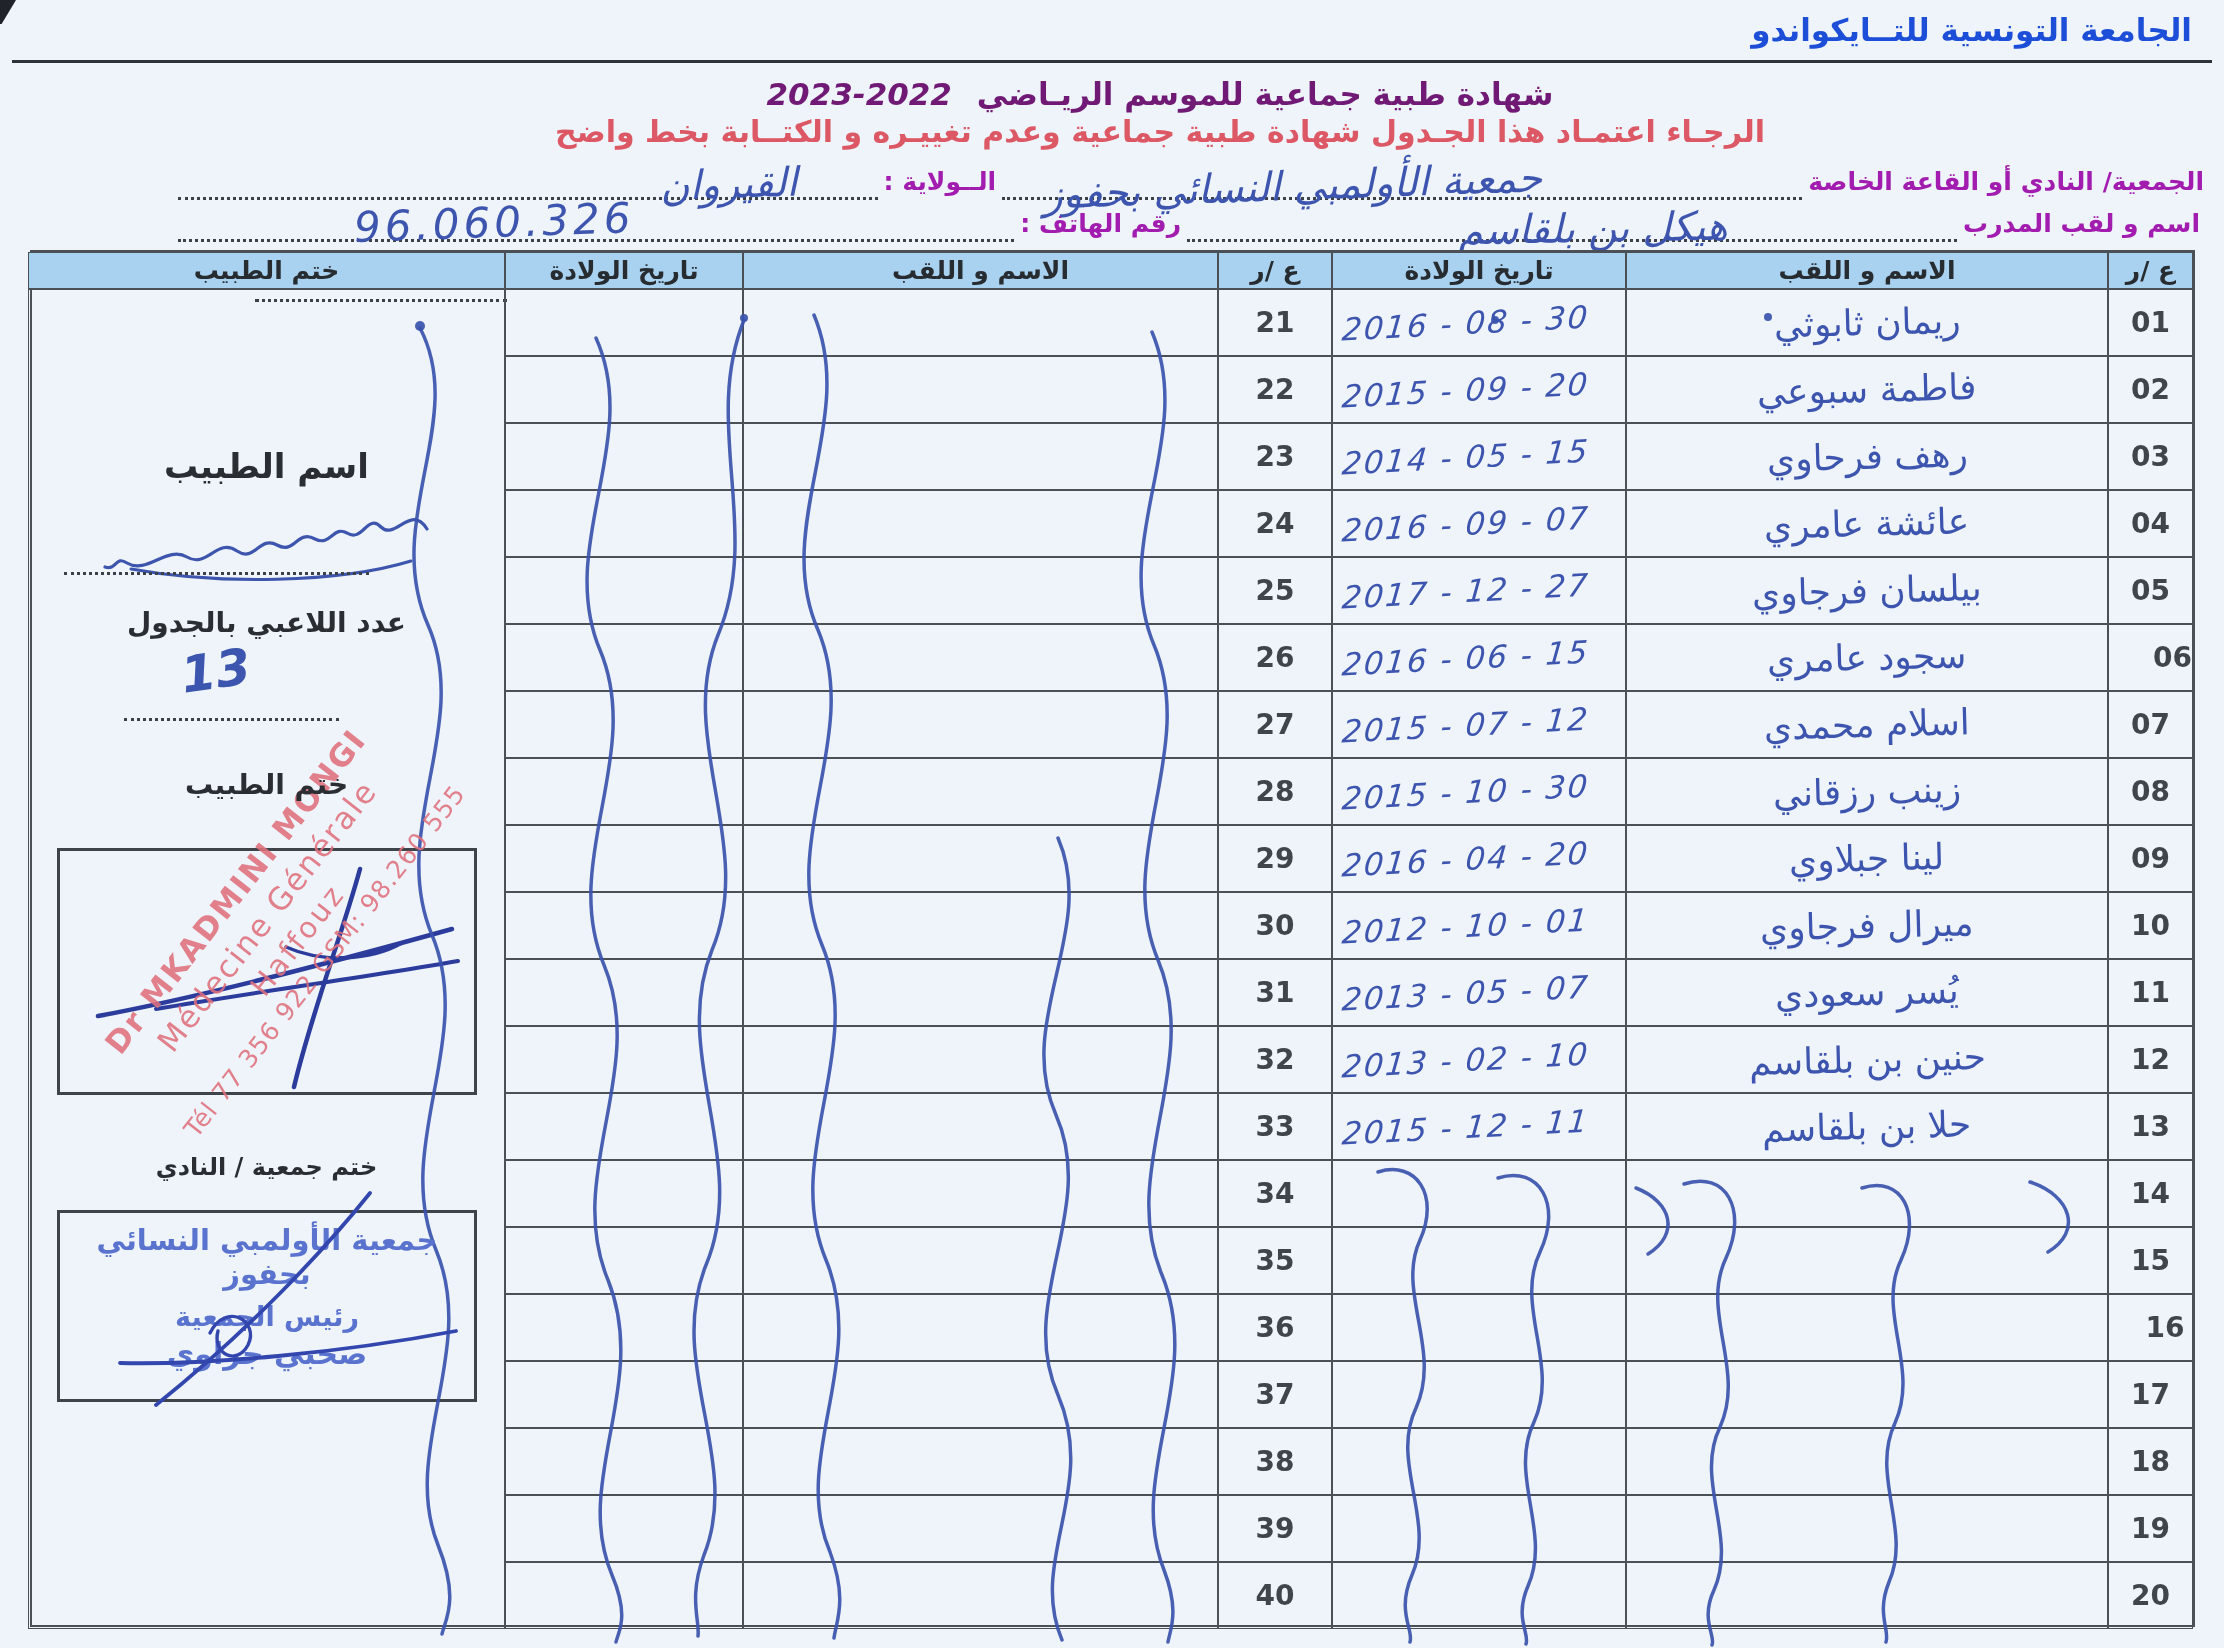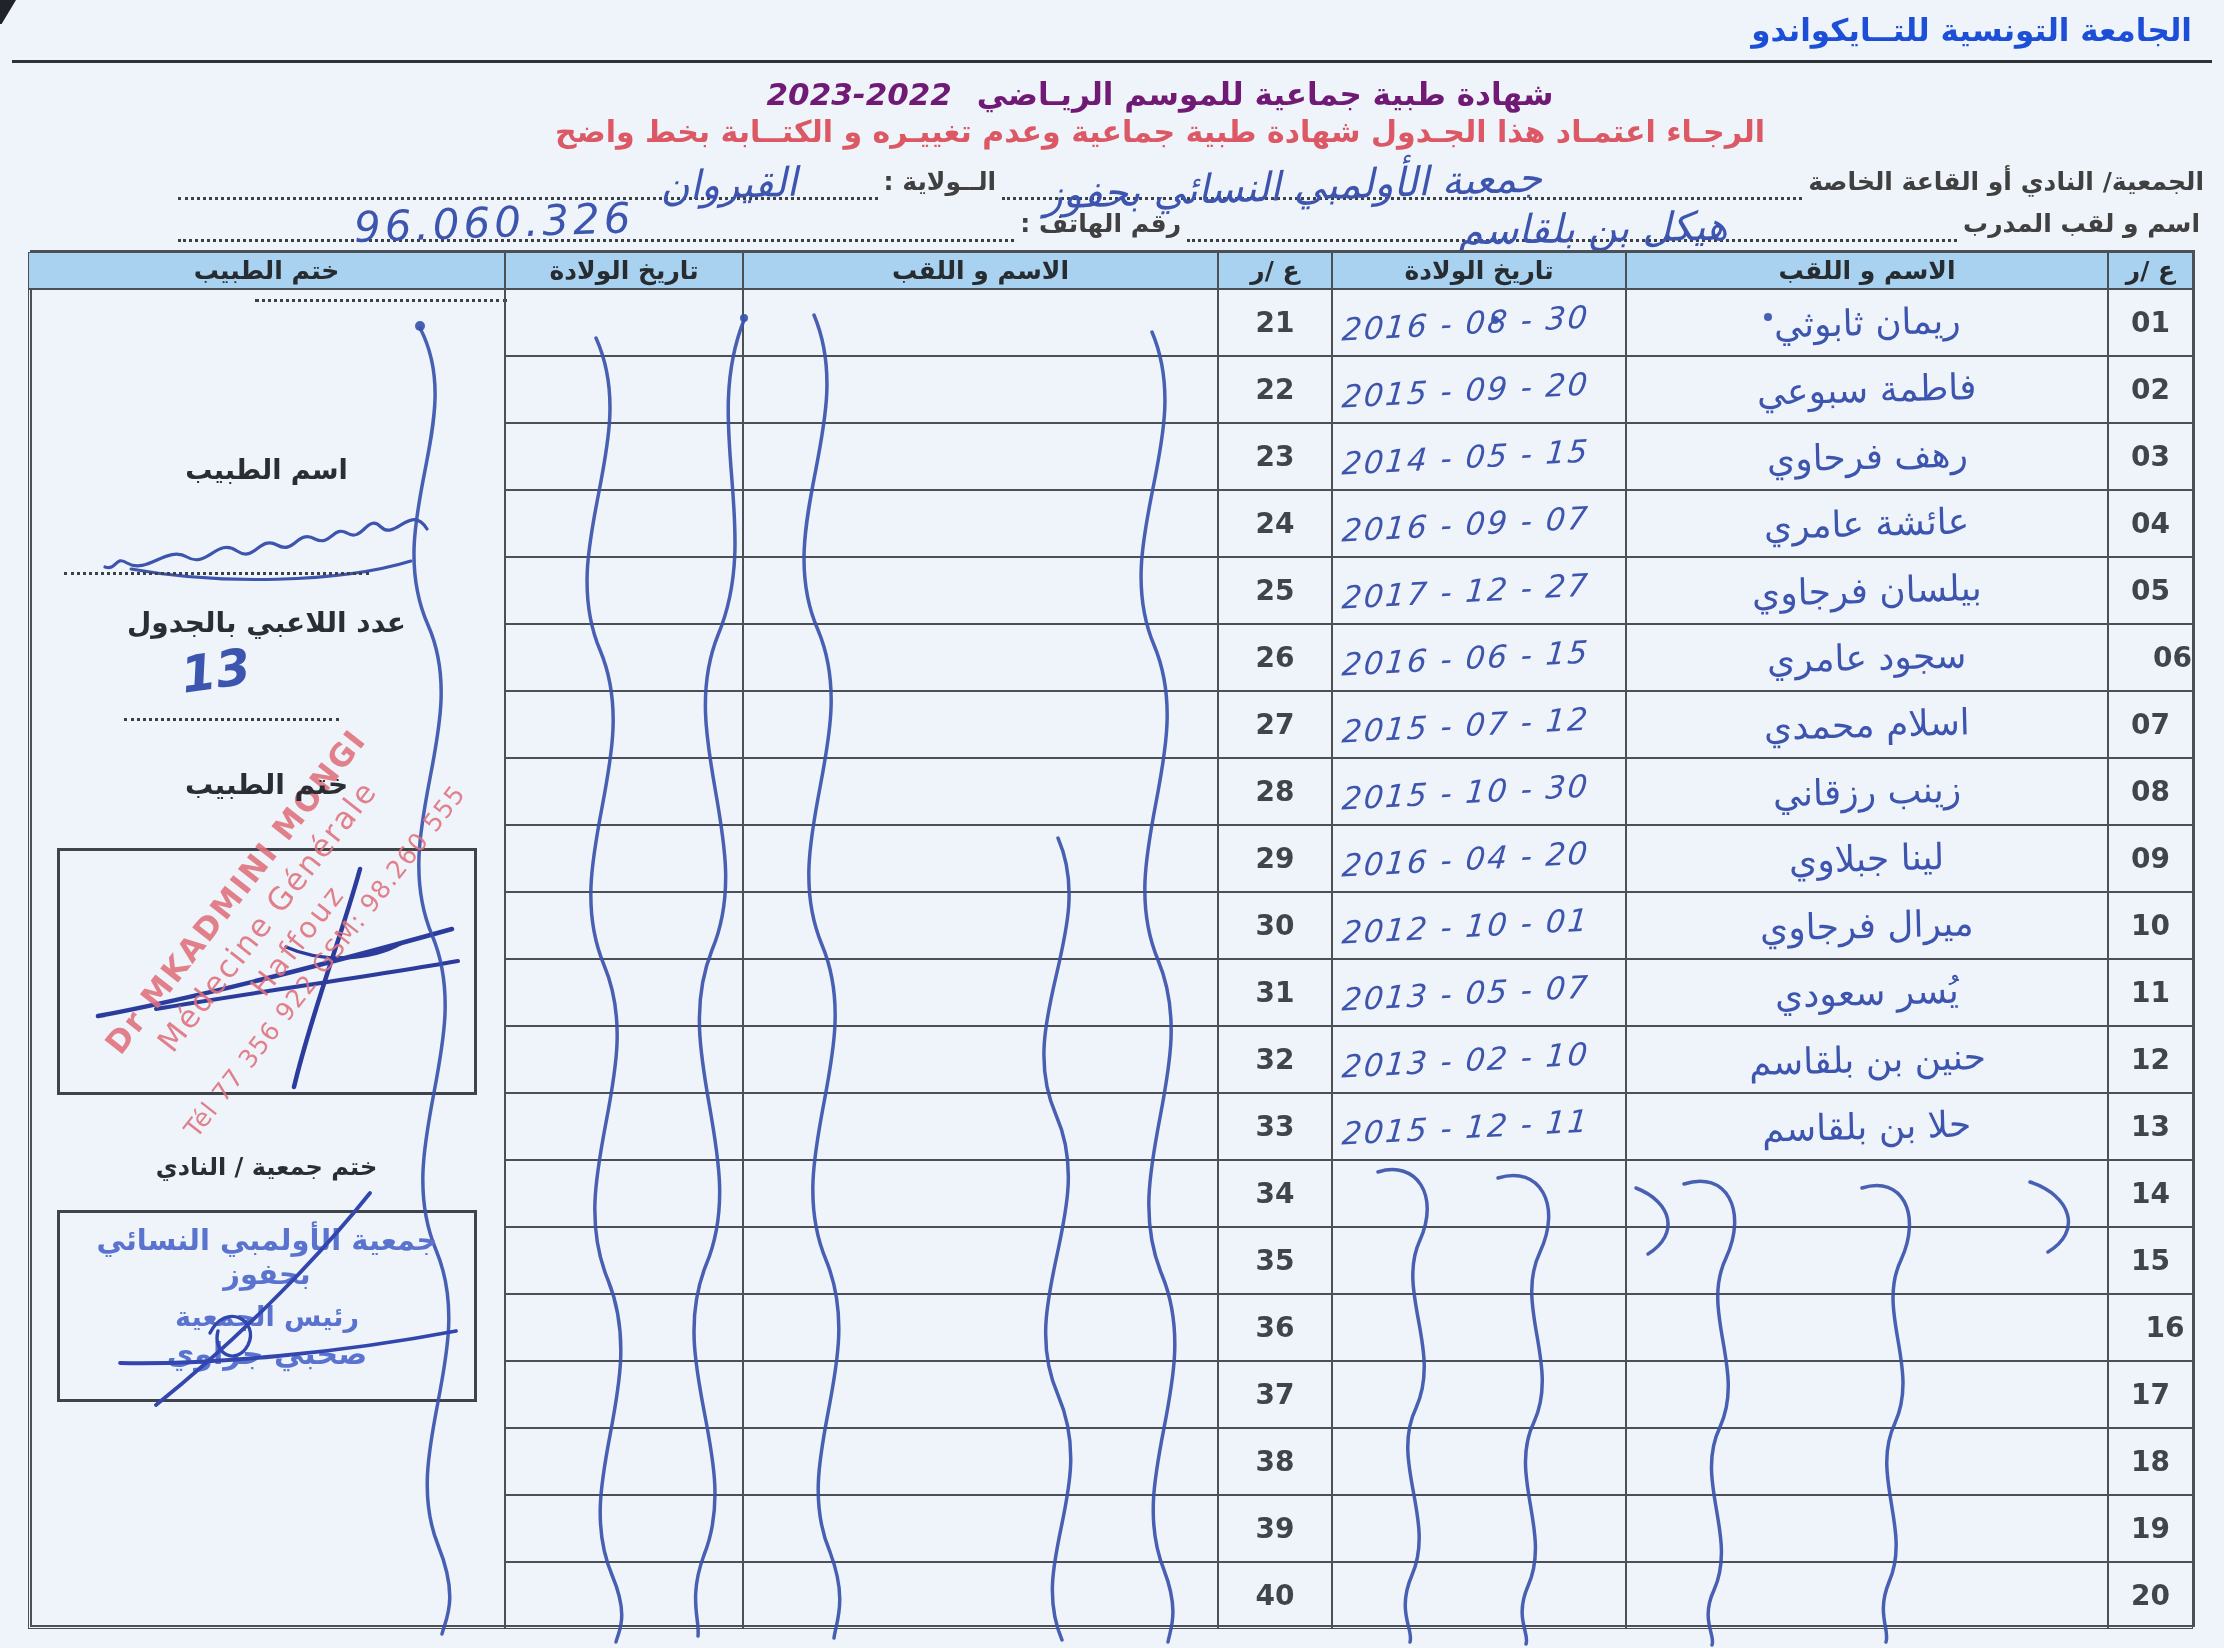--- a/index.html
+++ b/index.html
@@ -15,21 +15,21 @@
   .org-title{position:absolute;top:12px;right:32px;font-size:31px;font-weight:bold;color:#1d4ed8;letter-spacing:.5px;}
   .top-rule{position:absolute;top:60px;right:12px;left:12px;height:3px;background:#2e3338;}
   .doc-title{position:absolute;top:76px;left:510px;width:1300px;text-align:center;font-size:31px;font-weight:bold;color:#701a75;}
   .season{direction:ltr;unicode-bidi:isolate;font-style:italic;margin-right:14px;}
   .warning{position:absolute;top:114px;left:460px;width:1400px;text-align:center;
     color:#dc5864;font-size:30px;font-weight:bold;letter-spacing:.3px;}
 
   .form-line{position:absolute;display:flex;align-items:flex-end;direction:rtl;height:48px;}
   .line1{top:152px;right:14px;left:178px;}
   .line2{top:194px;right:18px;left:178px;}
-  .flabel{font-size:25px;font-weight:bold;white-space:nowrap;padding:0 6px 4px 6px;color:#404040;}
+  .flabel{font-size:25px;font-weight:bold;white-space:nowrap;padding:0 6px 4px 6px;color:#a21caf;}
   .dotted{border-bottom:3px dotted #3c4147;height:44px;position:relative;}
   .w-club{width:800px;}
   .w-coach{width:770px;}
   .grow{flex:1;}
   .hw{color:#3d55ae;font-style:italic;white-space:nowrap;}
   .hw-club{position:absolute;bottom:-12px;right:260px;font-size:40px;transform:rotate(-2deg);letter-spacing:2px;}
   .hw-state{position:absolute;bottom:-10px;right:80px;font-size:40px;transform:rotate(-2deg);letter-spacing:2px;}
   .hw-coach{position:absolute;bottom:-12px;right:230px;font-size:40px;transform:rotate(-1deg);letter-spacing:3px;}
   .hw-phone{position:absolute;bottom:-8px;right:380px;font-size:42px;direction:ltr;unicode-bidi:isolate;transform:rotate(-2deg);letter-spacing:4px;}
   .dots-artifact{position:absolute;top:299px;left:255px;width:252px;border-bottom:3px dotted #3c4147;}
@@ -46,21 +46,21 @@
     font-weight:bold;font-size:25px;color:#272c31;}
   .num-cell{display:flex;align-items:center;justify-content:center;font-weight:bold;font-size:28px;color:#3f454b;}
   .name-cell{position:relative;display:flex;align-items:center;justify-content:center;overflow:visible;}
   .dob-cell{position:relative;display:flex;align-items:center;justify-content:center;overflow:visible;}
   .hw-name{font-size:36px;color:#3d55ae;white-space:nowrap;transform:rotate(-1.5deg);letter-spacing:2px;}
   .hw-date{font-size:31px;color:#3d55ae;white-space:nowrap;direction:ltr;unicode-bidi:isolate;
     font-style:italic;transform:rotate(-3deg) skewX(-8deg);margin-left:-26px;letter-spacing:2px;}
 
   .dcell{grid-column:7;grid-row:2 / span 20;position:relative;border:1px solid #4b5056;overflow:visible;}
   .d-label{position:absolute;width:100%;text-align:center;font-weight:bold;color:#2a2e33;}
-  .dname-label{top:164px;font-size:27px;}
+  .dname-label{top:156px;font-size:34px;}
   .count-label{top:316px;font-size:28px;}
   .stampdoc-label{top:478px;font-size:28px;z-index:6;}
   .clubstamp-label{top:863px;font-size:24px;}
   .note{top:1188px;font-size:30px;}
   .sig{position:absolute;pointer-events:none;}
   .sig-doc{top:193px;left:50px;width:370px;height:110px;}
   .d-dots{position:absolute;border-bottom:3px dotted #3c4147;}
   .dline1{top:282px;left:35px;width:305px;}
   .dline2{top:428px;left:95px;width:215px;}
   .count-value{position:absolute;top:352px;left:152px;font-size:50px;color:#3c55ae;font-style:italic;transform:rotate(-8deg);font-weight:bold;}

